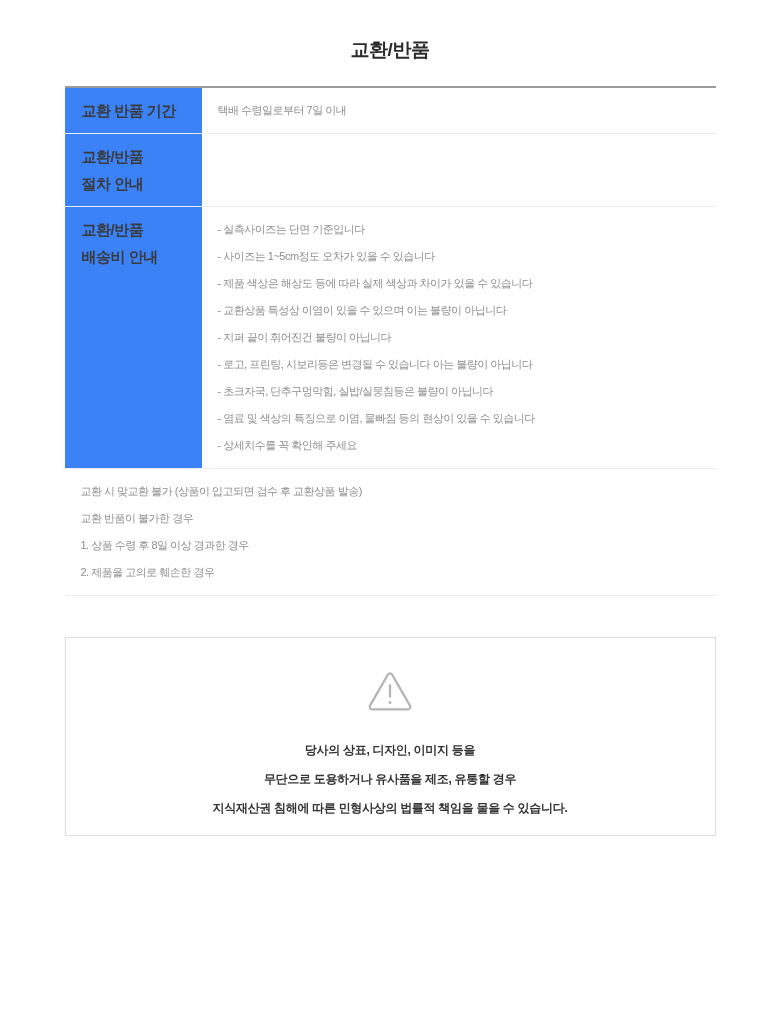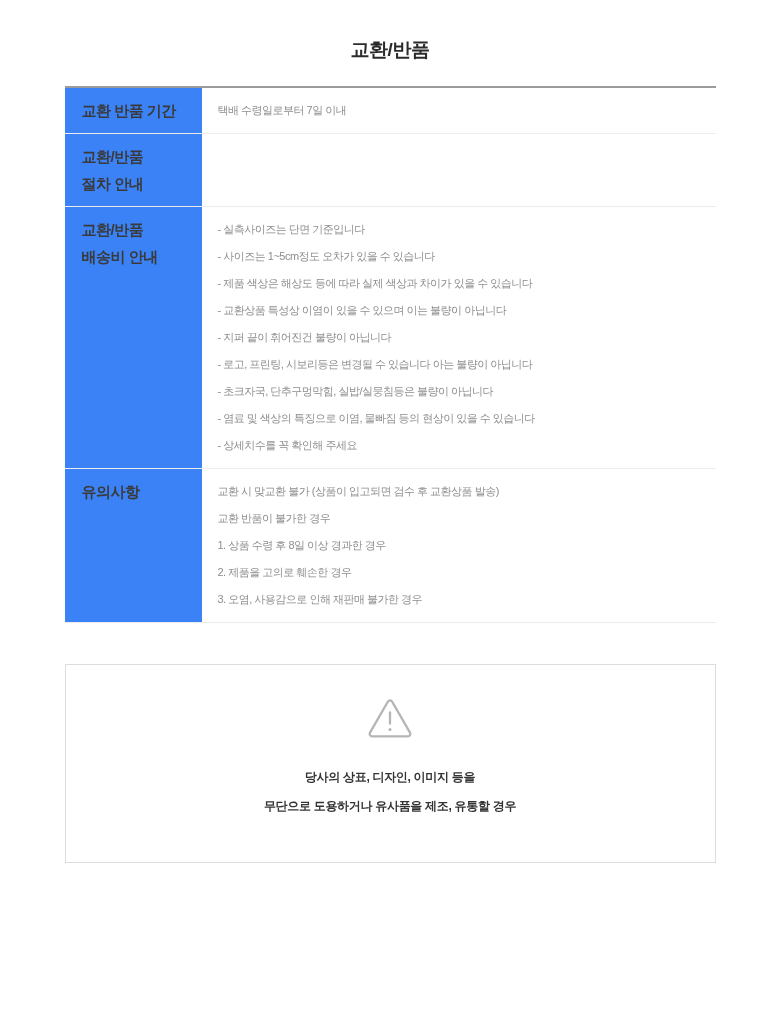--- a/index.html
+++ b/index.html
@@ -106,41 +106,38 @@
           <div>- 교환상품 특성상 이염이 있을 수 있으며 이는 불량이 아닙니다</div>
           <div>- 지퍼 끝이 휘어진건 불량이 아닙니다</div>
           <div>- 로고, 프린팅, 시보리등은 변경될 수 있습니다 아는 불량이 아닙니다</div>
           <div>- 초크자국, 단추구멍막힘, 실밥/실뭉침등은 불량이 아닙니다</div>
           <div>- 염료 및 색상의 특징으로 이염, 물빠짐 등의 현상이 있을 수 있습니다</div>
           <div>- 상세치수를 꼭 확인해 주세요</div>
         </div>
     </div>
 
     <div class="p-row">
-      <div class="p-label">
-          <div>유의사항</div>
-        </div>
       <div class="p-value">
           <div>교환 시 맞교환 불가 (상품이 입고되면 검수 후 교환상품 발송)</div>
           <div>교환 반품이 불가한 경우</div>
           <div>1. 상품 수령 후 8일 이상 경과한 경우</div>
           <div>2. 제품을 고의로 훼손한 경우</div>
-          <div>3. 오염, 사용감으로 인해 재판매 불가한 경우</div>
         </div>
     </div>
 
   </div>
 
   <div class="notice-box">
     <span class="warning-icon-wrap">
       <svg width="46" height="40" viewBox="0 0 48 42" fill="none">
         <path d="M21.7 3.9 C22.7 2.1 25.3 2.1 26.3 3.9 L45.0 36.4 C46.0 38.2 44.7 40.4 42.7 40.4 L5.3 40.4 C3.3 40.4 2.0 38.2 3.0 36.4 Z" stroke="#b5b5b5" stroke-width="2.4" stroke-linejoin="round" fill="none"></path>
         <line x1="24" y1="15" x2="24" y2="27" stroke="#b5b5b5" stroke-width="2.4" stroke-linecap="round"></line>
         <circle cx="24" cy="33" r="1.6" fill="#b5b5b5"></circle>
       </svg>
     </span>
     <div class="notice-lines">
         <div>당사의 상표, 디자인, 이미지 등을</div>
         <div>무단으로 도용하거나 유사품을 제조, 유통할 경우</div>
+        <div>지식재산권 침해에 따른 민형사상의 법률적 책임을 물을 수 있습니다.</div>
       </div>
   </div>
 
 </div>
 
 </body></html>

